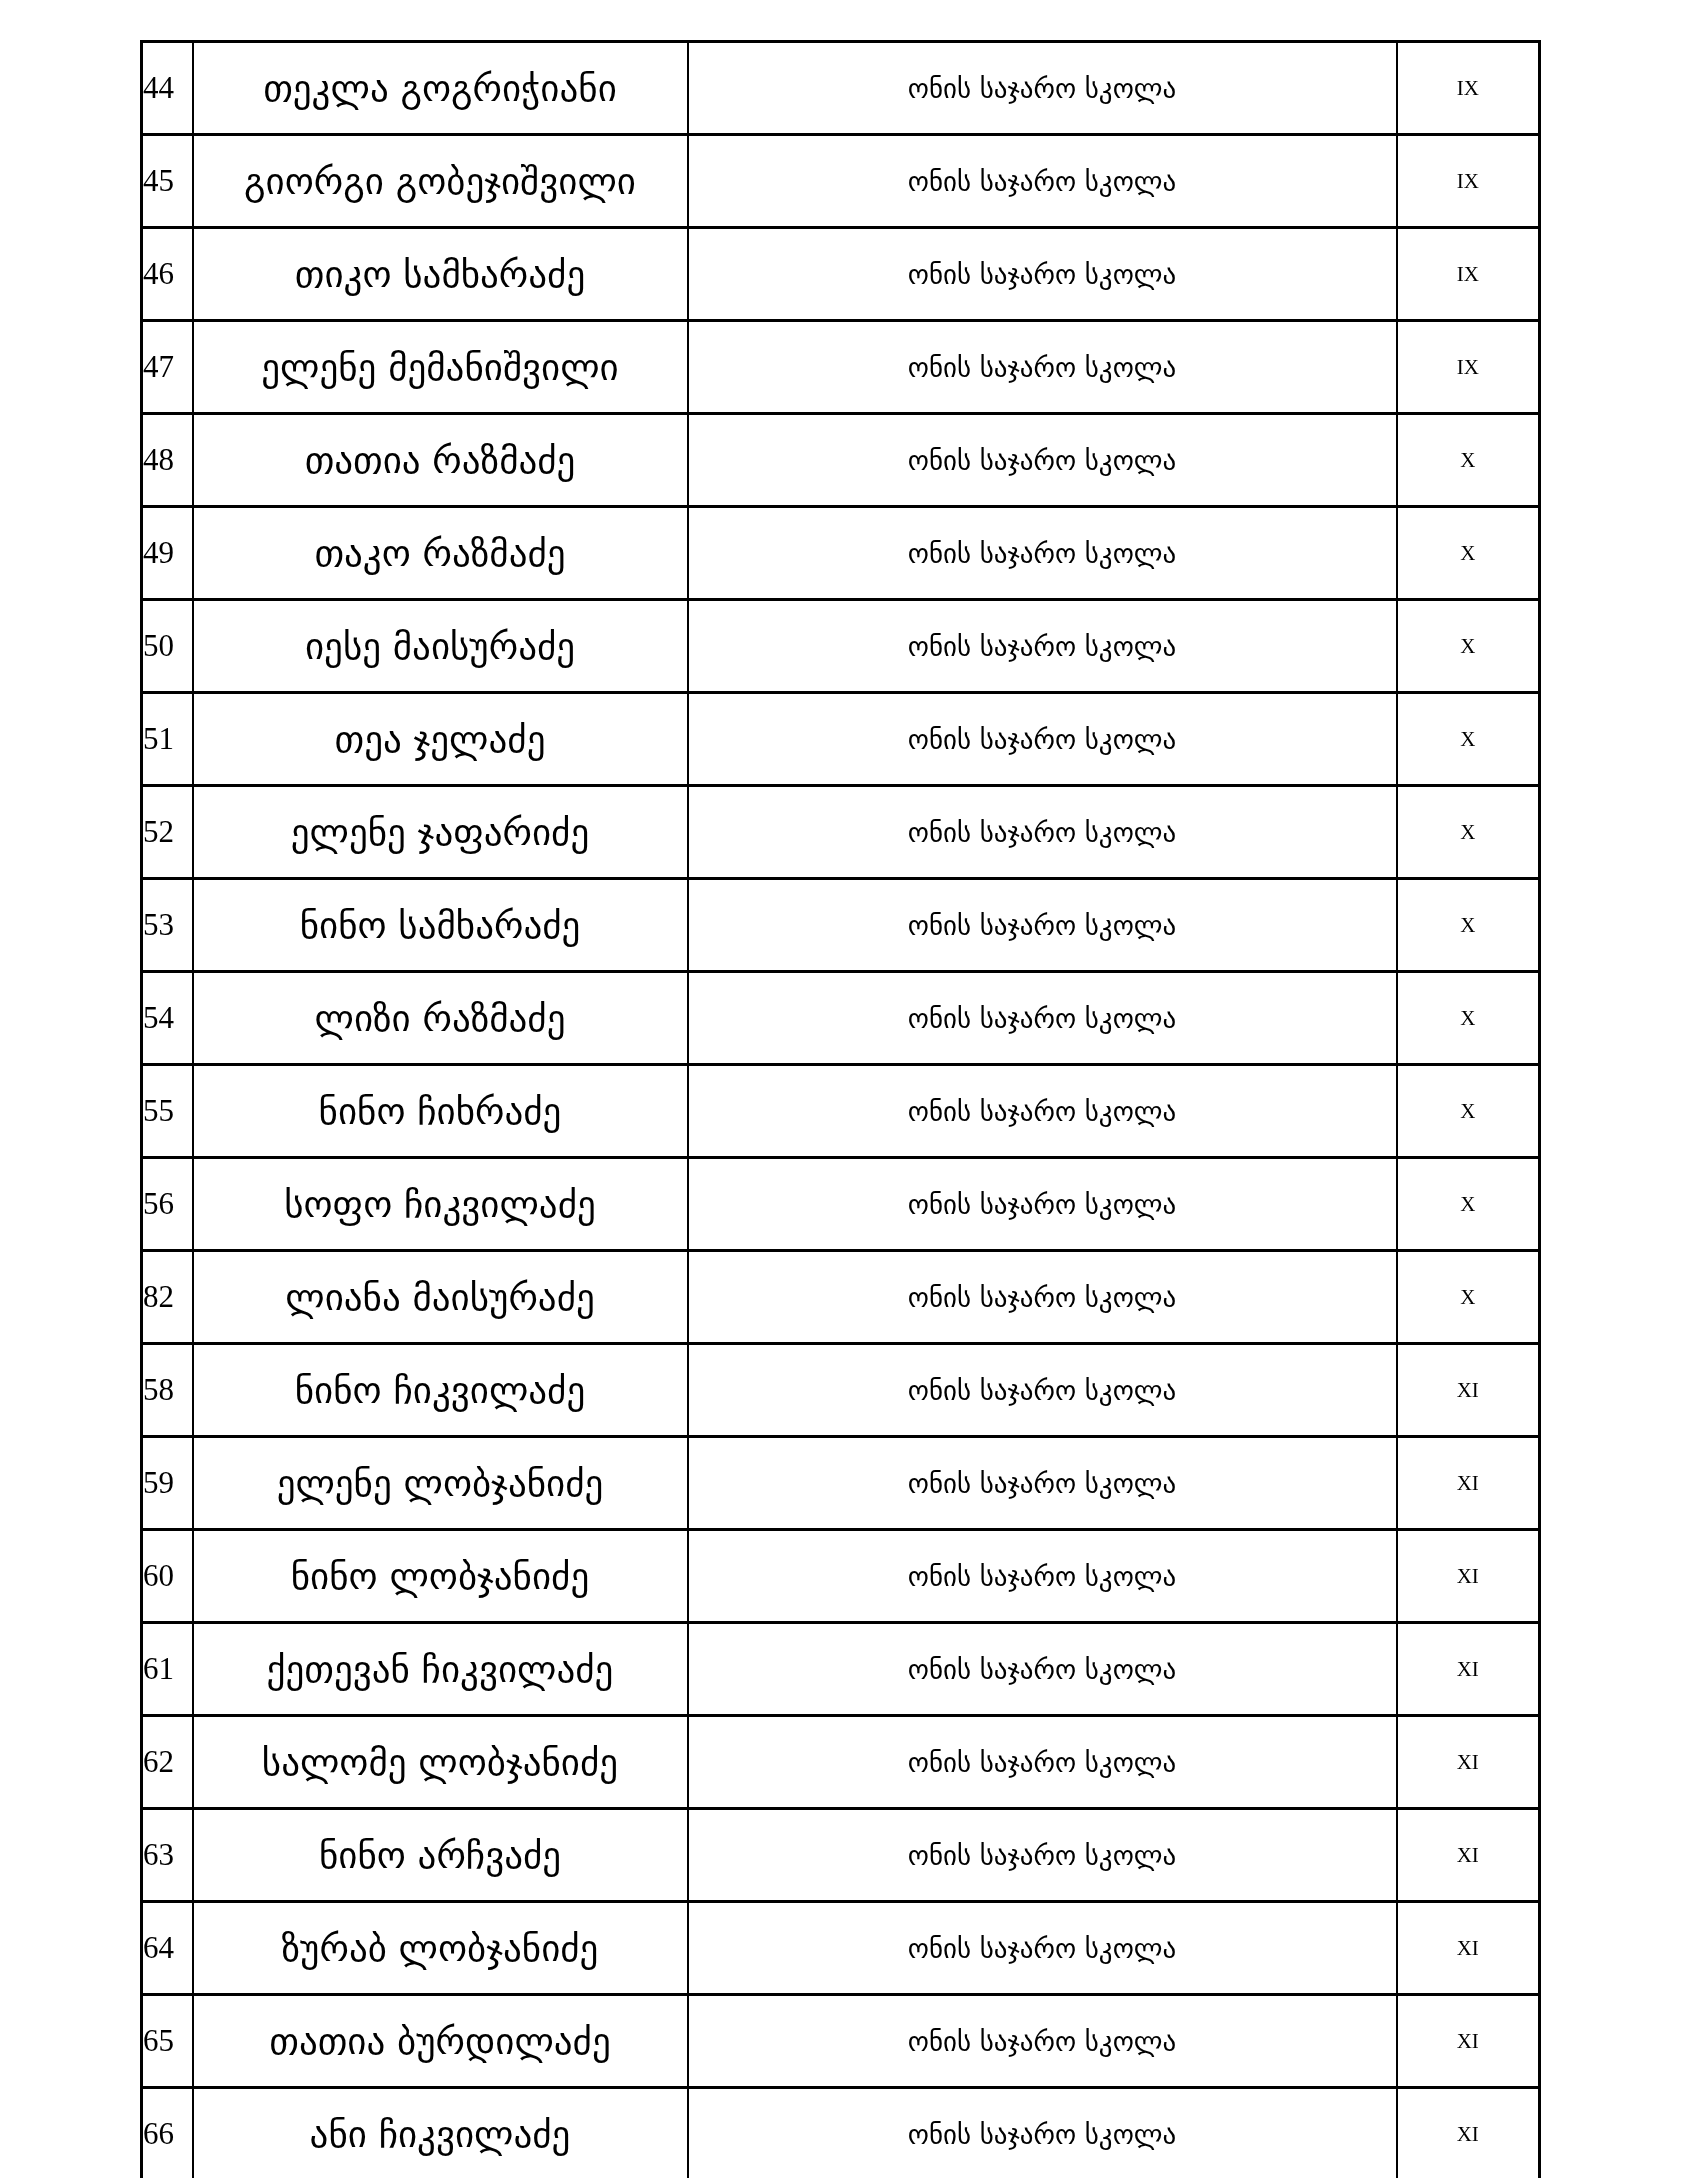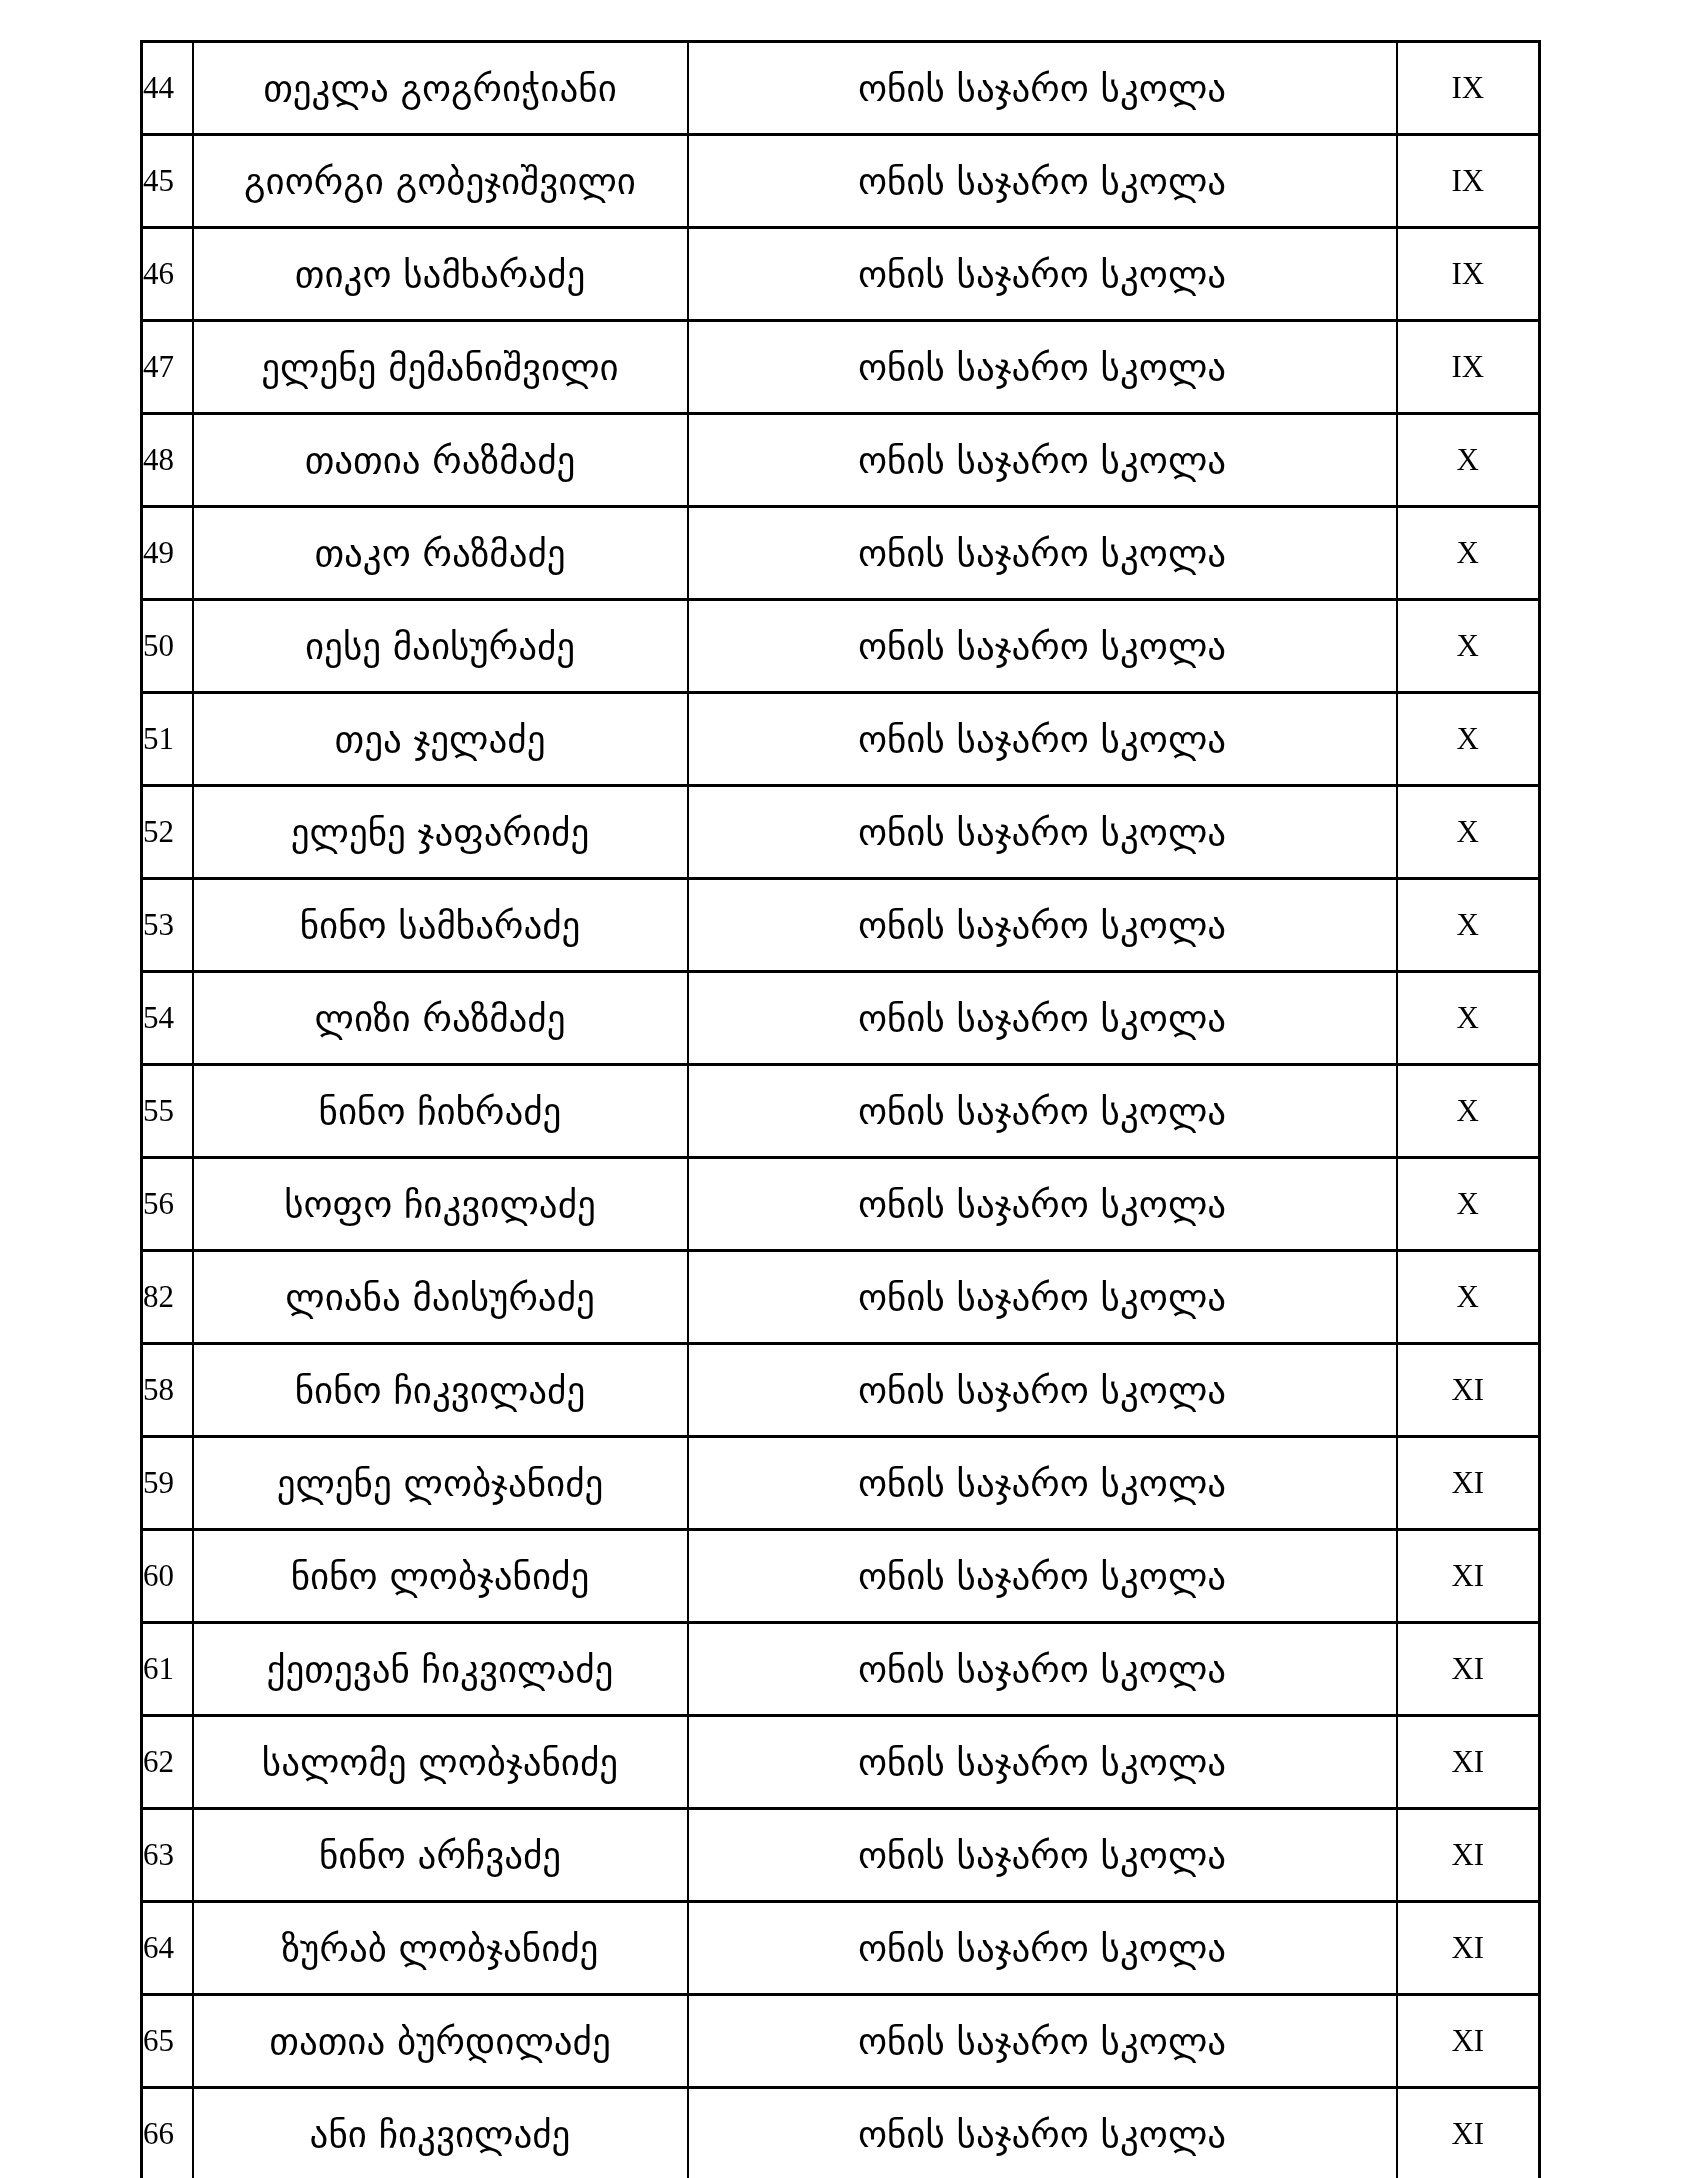--- a/index.html
+++ b/index.html
@@ -45,26 +45,26 @@
     font-size: 31px;
   }
   td.cell-name {
     text-align: center;
     font-family: "DejaVu Sans", sans-serif;
     font-size: 37px;
   }
   td.cell-school {
     text-align: center;
     font-family: "DejaVu Sans", sans-serif;
-    font-size: 37px;
+    font-size: 27px;
   }
   td.cell-grade {
     text-align: center;
     font-family: "Liberation Serif", "DejaVu Serif", serif;
-    font-size: 31px;
+    font-size: 21px;
   }
 </style>
 </head>
 <body>
 
 <div class="page">
   <table class="roster">
     <colgroup>
       <col style="width:51px">
       <col style="width:495px">

